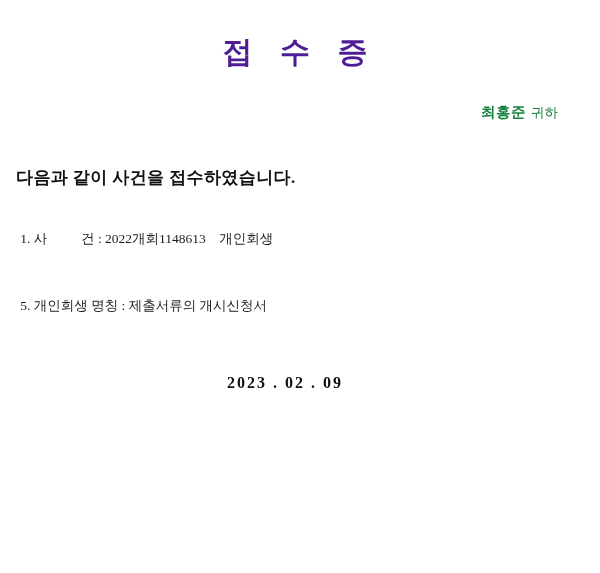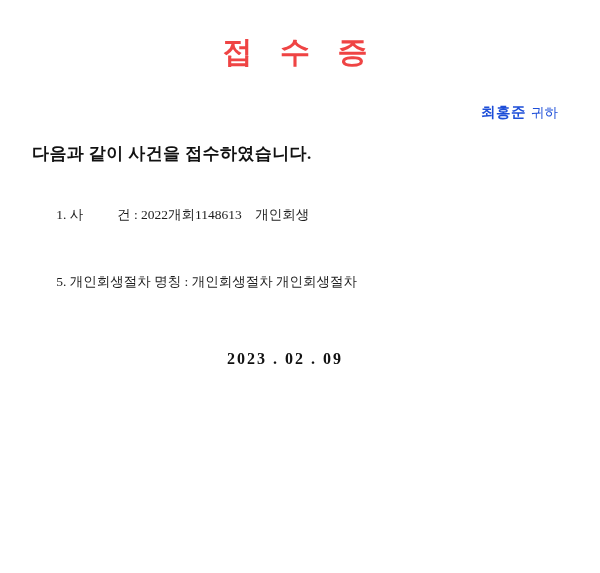--- a/index.html
+++ b/index.html
@@ -21,50 +21,49 @@
     position: relative;
     box-sizing: border-box;
   }
   .doc-title {
     text-align: center;
     font-family: "Liberation Serif", serif;
     font-size: 30px;
     font-weight: bold;
     letter-spacing: 10px;
     padding-top: 32px;
-    color: #ef4444;
+    color: #4c1d95;
   }
   .recipient-row {
     text-align: right;
     padding-right: 42px;
     padding-top: 30px;
     font-size: 14px;
-    color: #1d4ed8;
+    color: #15803d;
   }
   .recipient-name {
     font-weight: bold;
     font-size: 14.5px;
     letter-spacing: 0.5px;
   }
   .recipient-suffix {
     font-weight: normal;
     font-size: 13.5px;
     margin-left: 5px;
   }
   .lead {
-    margin-top: 20px;
-    padding-left: 32px;
+    margin-top: 44px;
+    padding-left: 16px;
     font-size: 17px;
     font-weight: bold;
     letter-spacing: 0.4px;
     color: #111111;
   }
   .items {
     margin-top: 26px;
-    padding-left: 36px;
     font-size: 13.5px;
     color: #1c1c1c;
   }
   .item {
     margin-bottom: 18px;
     white-space: pre;
     line-height: 1.2;
   }
   .item .num {
     display: inline;
@@ -112,20 +111,20 @@
   <div class="items">
 
     <div class="item">
       <span class="num">1.</span><span> </span><span class="label">사          건</span><span class="sep"> : </span><span class="value">2022개회1148613    개인회생</span>
     </div>
 
 
 
 
     <div class="item">
-      <span class="num">5.</span><span> </span><span class="label">개인회생절차 명칭</span><span class="sep"> : </span><span class="value">개인회생절차 개인회생절차</span>
+      <span class="num">5.</span><span> </span><span class="label">개인회생 명칭</span><span class="sep"> : </span><span class="value">제출서류의 개시신청서</span>
     </div>
 
   </div>
 
   <div class="date-line">2023 . 02 . 09</div>
 
 </div>
 
 </body></html>

